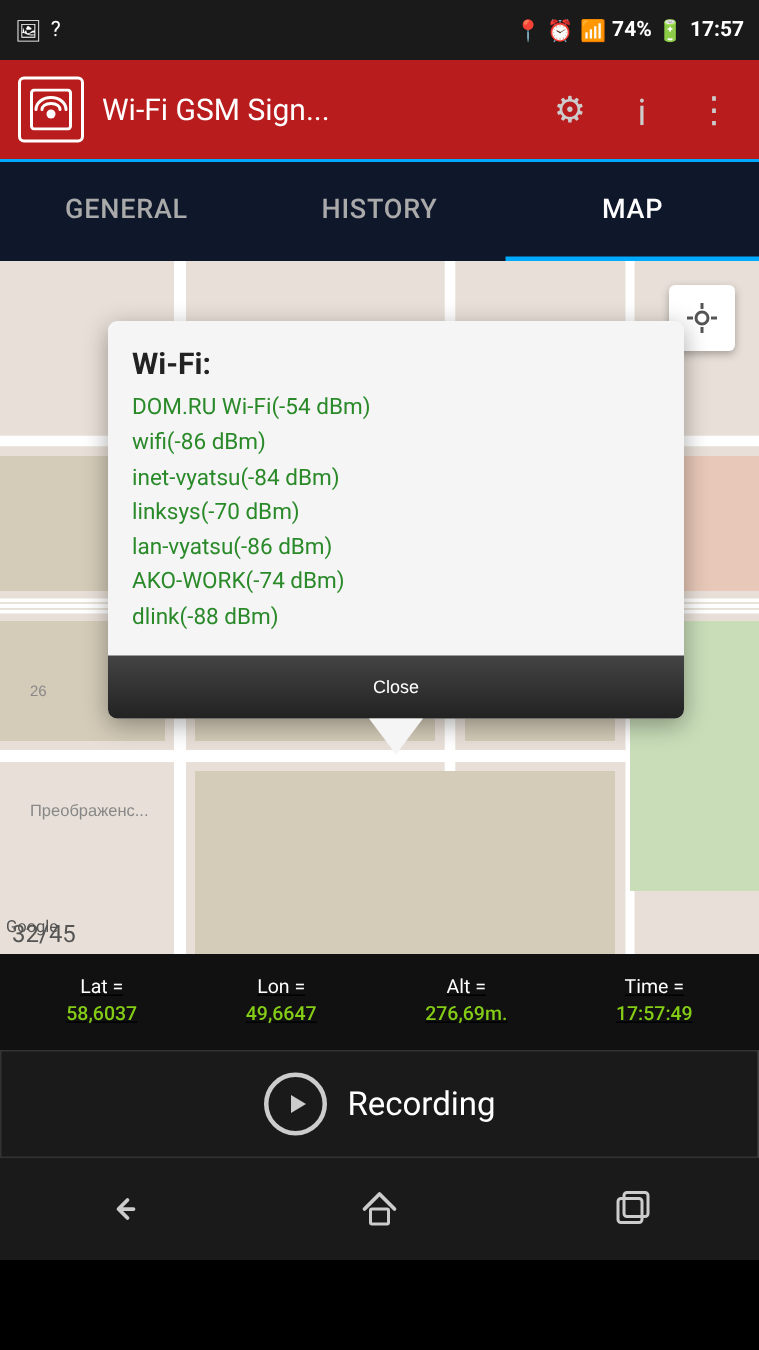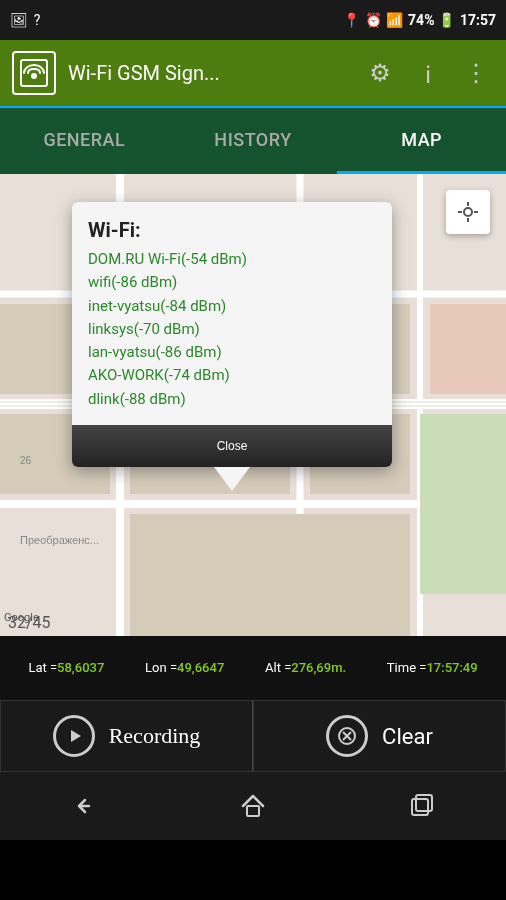--- a/index.html
+++ b/index.html
@@ -24,21 +24,21 @@
       color: #fff;
       font-size: 14px;
     }
     .status-left { display: flex; align-items: center; gap: 6px; }
     .status-right { display: flex; align-items: center; gap: 4px; font-size: 14px; font-weight: bold; }
 
     
     #app-header {
       width: 506px;
       height: 68px;
-      background: #4d7c0f;
+      background: #b91c1c;
       display: flex;
       align-items: center;
       padding: 0 12px;
       gap: 12px;
       border-bottom: 2px solid #00aaff;
     }
     #app-icon {
       width: 44px;
       height: 44px;
       border: 2px solid #fff;
@@ -63,21 +63,21 @@
       display: flex;
       align-items: center;
       justify-content: center;
       cursor: pointer;
     }
 
     
     #tab-bar {
       width: 506px;
       height: 66px;
-      background: #14532d;
+      background: #0f172a;
       display: flex;
       align-items: stretch;
     }
     .tab {
       flex: 1;
       display: flex;
       align-items: center;
       justify-content: center;
       color: #aaa;
       font-size: 18px;
@@ -121,23 +121,23 @@
       align-items: center;
       justify-content: center;
       box-shadow: 0 2px 6px rgba(0,0,0,0.3);
       cursor: pointer;
       font-size: 20px;
     }
 
     
     #wifi-popup {
       position: absolute;
-      top: 28px;
+      top: 40px;
       left: 72px;
-      width: 320px;
+      width: 384px;
       background: #f5f5f5;
       border-radius: 6px;
       padding: 16px 16px 0 16px;
       box-shadow: 0 4px 16px rgba(0,0,0,0.35);
     }
     #wifi-popup::after {
       content: '';
       position: absolute;
       bottom: -24px;
       left: 50%;
@@ -178,22 +178,23 @@
       width: 506px;
       height: 64px;
       background: #111;
       display: flex;
       align-items: center;
       justify-content: space-around;
       padding: 0 8px;
     }
     .info-item {
       display: flex;
-      flex-direction: row;
-      align-items: center;
+      flex-direction: column;
+      align-items: center;
+      text-decoration: underline;
     }
     .info-label {
       color: #fff;
       font-size: 13px;
       line-height: 1.4;
     }
     .info-value {
       color: #84cc16;
       font-size: 13px;
       line-height: 1.4;
@@ -213,21 +214,20 @@
       height: 72px;
       display: flex;
       align-items: center;
       justify-content: center;
       gap: 14px;
       cursor: pointer;
       border: 1px solid #333;
     }
     .action-btn:first-child {
       border-right: 1px solid #444;
-      font-family: Liberation Serif, serif;
     }
     .action-btn-icon {
       width: 42px;
       height: 42px;
       border-radius: 50%;
       border: 3px solid #ccc;
       display: flex;
       align-items: center;
       justify-content: center;
       font-size: 20px;
@@ -403,30 +403,20 @@
 
 <div id="action-bar">
   <div class="action-btn">
     <div class="action-btn-icon">
       <svg width="20" height="20" viewBox="0 0 20 20">
         <polygon points="7,4 17,10 7,16" fill="#ccc"></polygon>
       </svg>
     </div>
     <span class="action-btn-label">Recording</span>
   </div>
-  <div class="action-btn">
-    <div class="action-btn-icon">
-      <svg width="20" height="20" viewBox="0 0 20 20">
-        <circle cx="10" cy="10" r="8" stroke="#ccc" stroke-width="2" fill="none"></circle>
-        <line x1="6" y1="6" x2="14" y2="14" stroke="#ccc" stroke-width="2"></line>
-        <line x1="14" y1="6" x2="6" y2="14" stroke="#ccc" stroke-width="2"></line>
-      </svg>
-    </div>
-    <span class="action-btn-label">Clear</span>
-  </div>
 </div>
 
 <div id="bottom-spacer">
   <div class="nav-btn">
     <svg width="30" height="30" viewBox="0 0 30 30" fill="none">
       <path d="M20 15 L10 15 M10 15 L16 9 M10 15 L16 21" stroke="#ccc" stroke-width="2.5" stroke-linecap="round" stroke-linejoin="round"></path>
     </svg>
   </div>
   <div class="nav-btn">
     <svg width="30" height="30" viewBox="0 0 30 30" fill="none">

